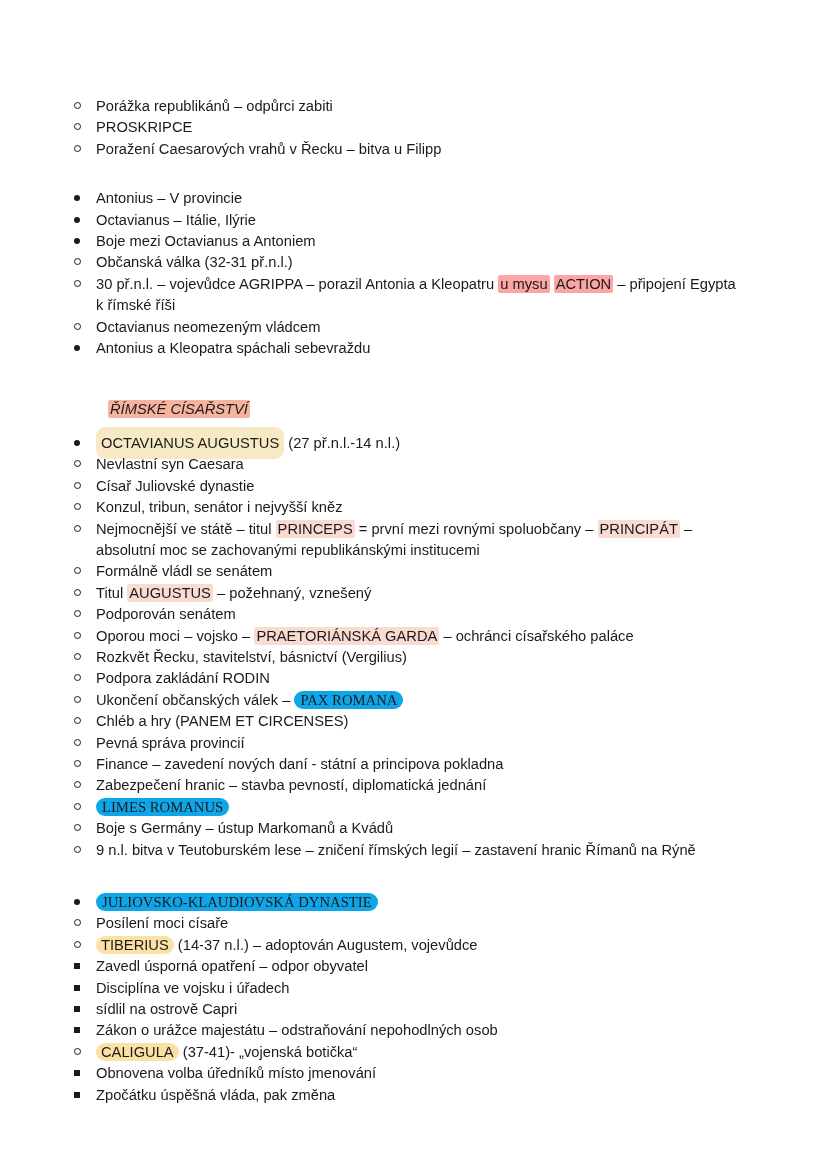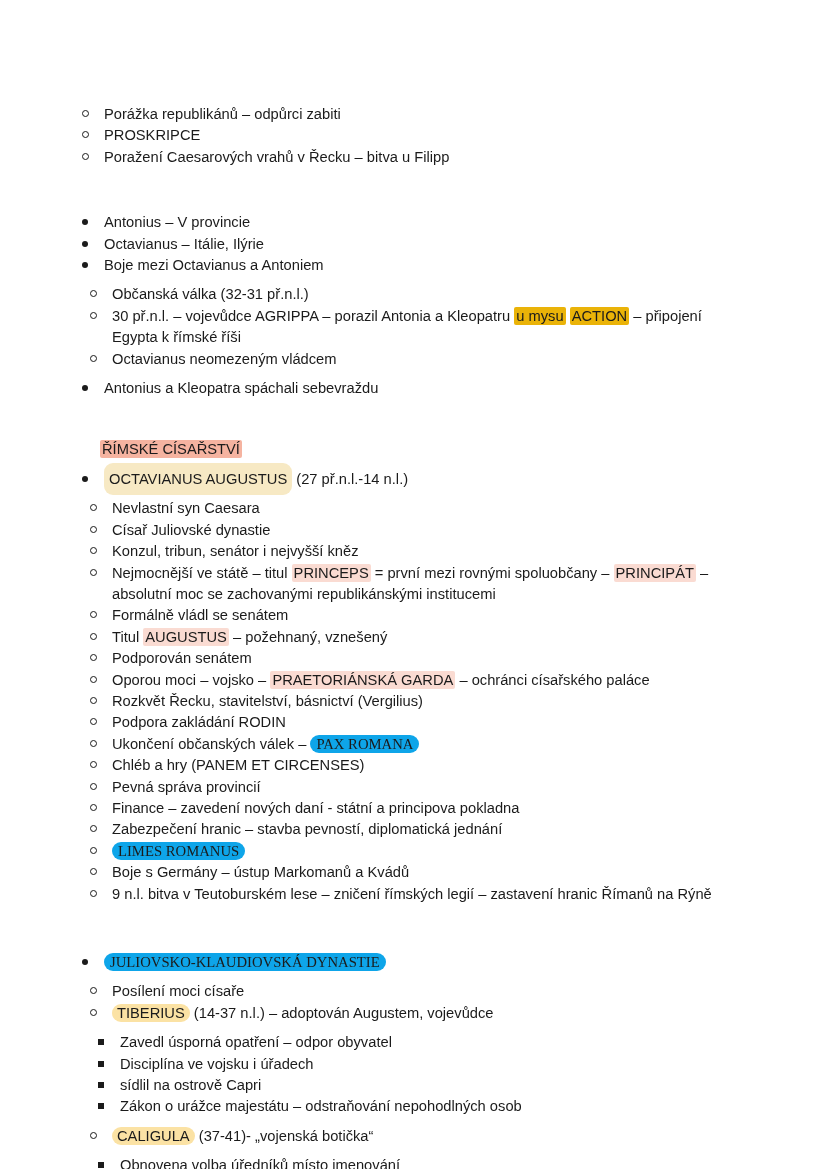--- a/index.html
+++ b/index.html
@@ -21,21 +21,21 @@
   .content {
     position: absolute;
     left: 96px;
     top: 96px;
     width: 640px;
   }
 
   
   ul.lvl {
     list-style: none;
-    margin: 8px;
+    margin: 0;
     padding: 0;
   }
   li.item {
     position: relative;
     font-size: 14.7px;
     line-height: 21.4px;
     margin: 0;
     padding: 0;
   }
   li.item > .txt {
@@ -88,32 +88,33 @@
     vertical-align: 2px;
   }
 
   
   mark {
     background: transparent;
     color: inherit;
     padding: 1px 2px;
     border-radius: 2px;
   }
-  mark.hl-yellow   { background: #eab308; }
+  mark.hl-yellow   { background: #fca5a5; }
   mark.hl-gold     { background: #fbe2a4; border-radius: 9px; padding: 1px 5px; text-align: center; }
   mark.hl-cream    { background: #f7e9c4; border-radius: 9px; padding: 8px 5px; }
   mark.hl-pinklite { background: #fadbd2; }
   mark.hl-peach    { background: #0ea5e9; border-radius: 9px; padding: 1px 6px; font-family: Liberation Serif, serif; }
   mark.hl-salmon   { background: #f5b3a0; }
 
   
   .section-head {
     font-size: 14.7px;
     line-height: 21.4px;
-    margin: 4px;
+    margin: 12px;
+    font-style: italic;
   }
   .spacer-md { height: 28px; }
   .spacer-lg { height: 31px; }
 </style>
 </head>
 <body>
 
 <div class="page">
   <div class="content">
 

